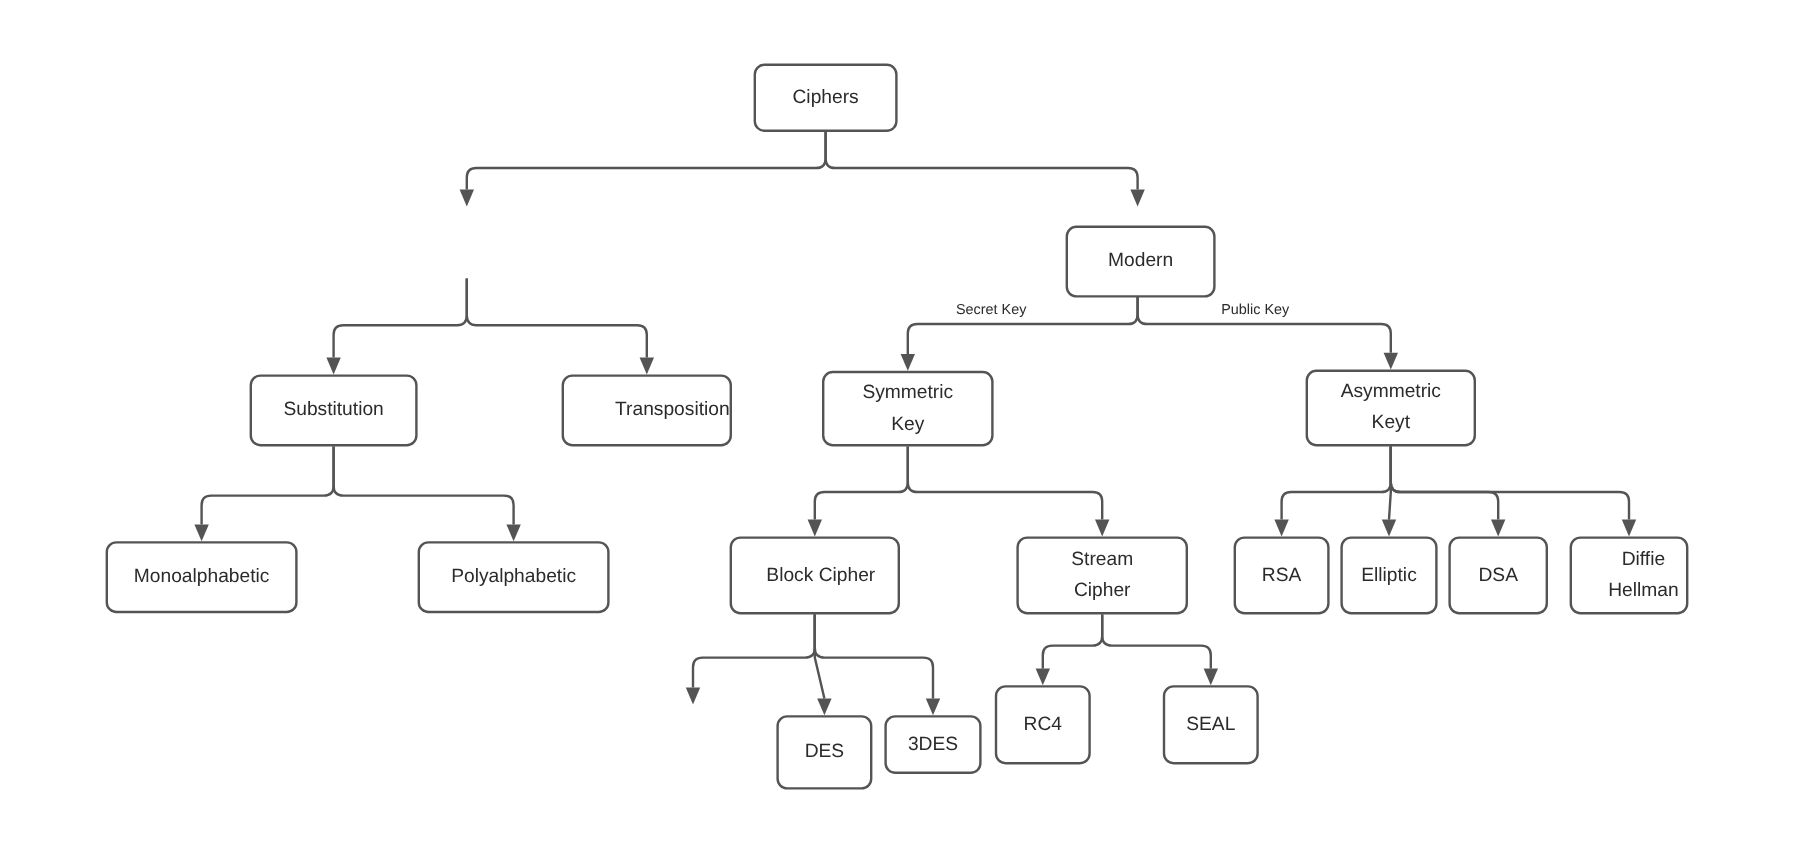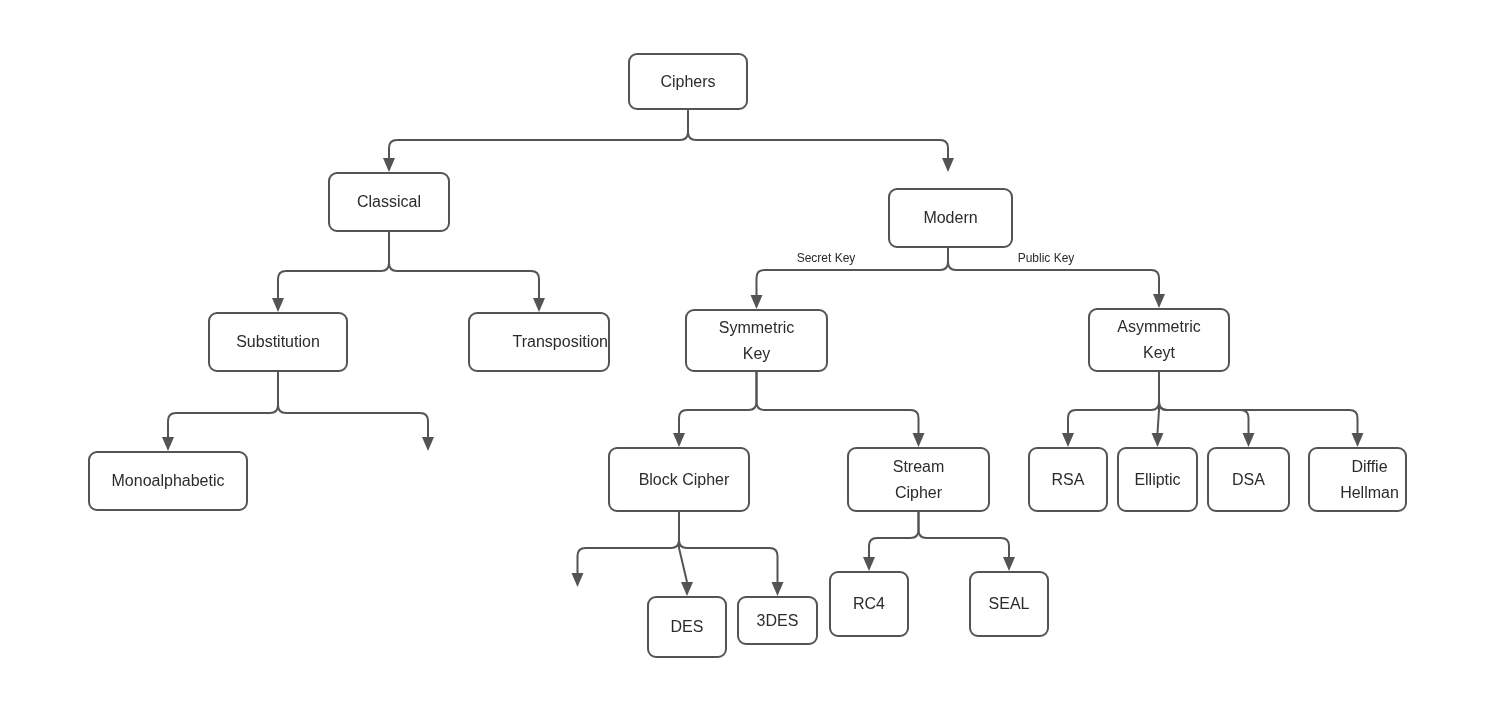--- a/index.html
+++ b/index.html
@@ -94,29 +94,29 @@
       <path d="M 679 512 L 679 548 L 687 582" class="edge"></path>
       <path d="M 681 582 L 693 582 L 687 596 Z" class="arrowhead"></path>
       <path d="M 679 512 L 679 540 Q 679 548 687 548 L 769.5 548 Q 777.5 548 777.5 556 L 777.5 582" class="edge"></path>
       <path d="M 771.5 582 L 783.5 582 L 777.5 596 Z" class="arrowhead"></path>
       <path d="M 918.5 512 L 918.5 530 Q 918.5 538 910.5 538 L 877 538 Q 869 538 869 546 L 869 557" class="edge"></path>
       <path d="M 863 557 L 875 557 L 869 571 Z" class="arrowhead"></path>
       <path d="M 918.5 512 L 918.5 530 Q 918.5 538 926.5 538 L 1001 538 Q 1009 538 1009 546 L 1009 557" class="edge"></path>
       <path d="M 1003 557 L 1015 557 L 1009 571 Z" class="arrowhead"></path>
     </svg>
 <div class="node" style="left: 628px; top: 53px; width: 120px; height: 57px;"><span>Ciphers</span></div>
-    <div class="node" style="left: 328px; top: 172px; width: 122px; height: 60px;"><span>Classical</span></div>
     <div class="node" style="left: 888px; top: 188px; width: 125px; height: 60px;"><span>Modern</span></div>
     <div class="node" style="left: 208px; top: 312px; width: 140px; height: 60px;"><span>Substitution</span></div>
     <div class="node" style="left: 468px; top: 312px; width: 142px; height: 60px; justify-content: flex-end;"><span>Transposition</span></div>
     <div class="node" style="left: 685px; top: 309px; width: 143px; height: 63px;"><span>Symmetric
 Key</span></div>
     <div class="node" style="left: 1088px; top: 308px; width: 142px; height: 64px;"><span>Asymmetric
 Keyt</span></div>
     <div class="node" style="left: 88px; top: 451px; width: 160px; height: 60px;"><span>Monoalphabetic</span></div>
+    <div class="node" style="left: 348px; top: 451px; width: 160px; height: 60px;"><span>Polyalphabetic</span></div>
     <div class="node" style="left: 608px; top: 447px; width: 142px; height: 65px; padding-left: 10px;"><span>Block Cipher</span></div>
     <div class="node" style="left: 847px; top: 447px; width: 143px; height: 65px;"><span>Stream
 Cipher</span></div>
     <div class="node" style="left: 1028px; top: 447px; width: 80px; height: 65px;"><span>RSA</span></div>
     <div class="node" style="left: 1117px; top: 447px; width: 81px; height: 65px;"><span>Elliptic</span></div>
     <div class="node" style="left: 1207px; top: 447px; width: 83px; height: 65px;"><span>DSA</span></div>
     <div class="node" style="left: 1308px; top: 447px; width: 99px; height: 65px; padding-left: 24px;"><span>Diffie
 Hellman</span></div>
     <div class="node" style="left: 647px; top: 596px; width: 80px; height: 62px;"><span>DES</span></div>
     <div class="node" style="left: 737px; top: 596px; width: 81px; height: 49px;"><span>3DES</span></div>

